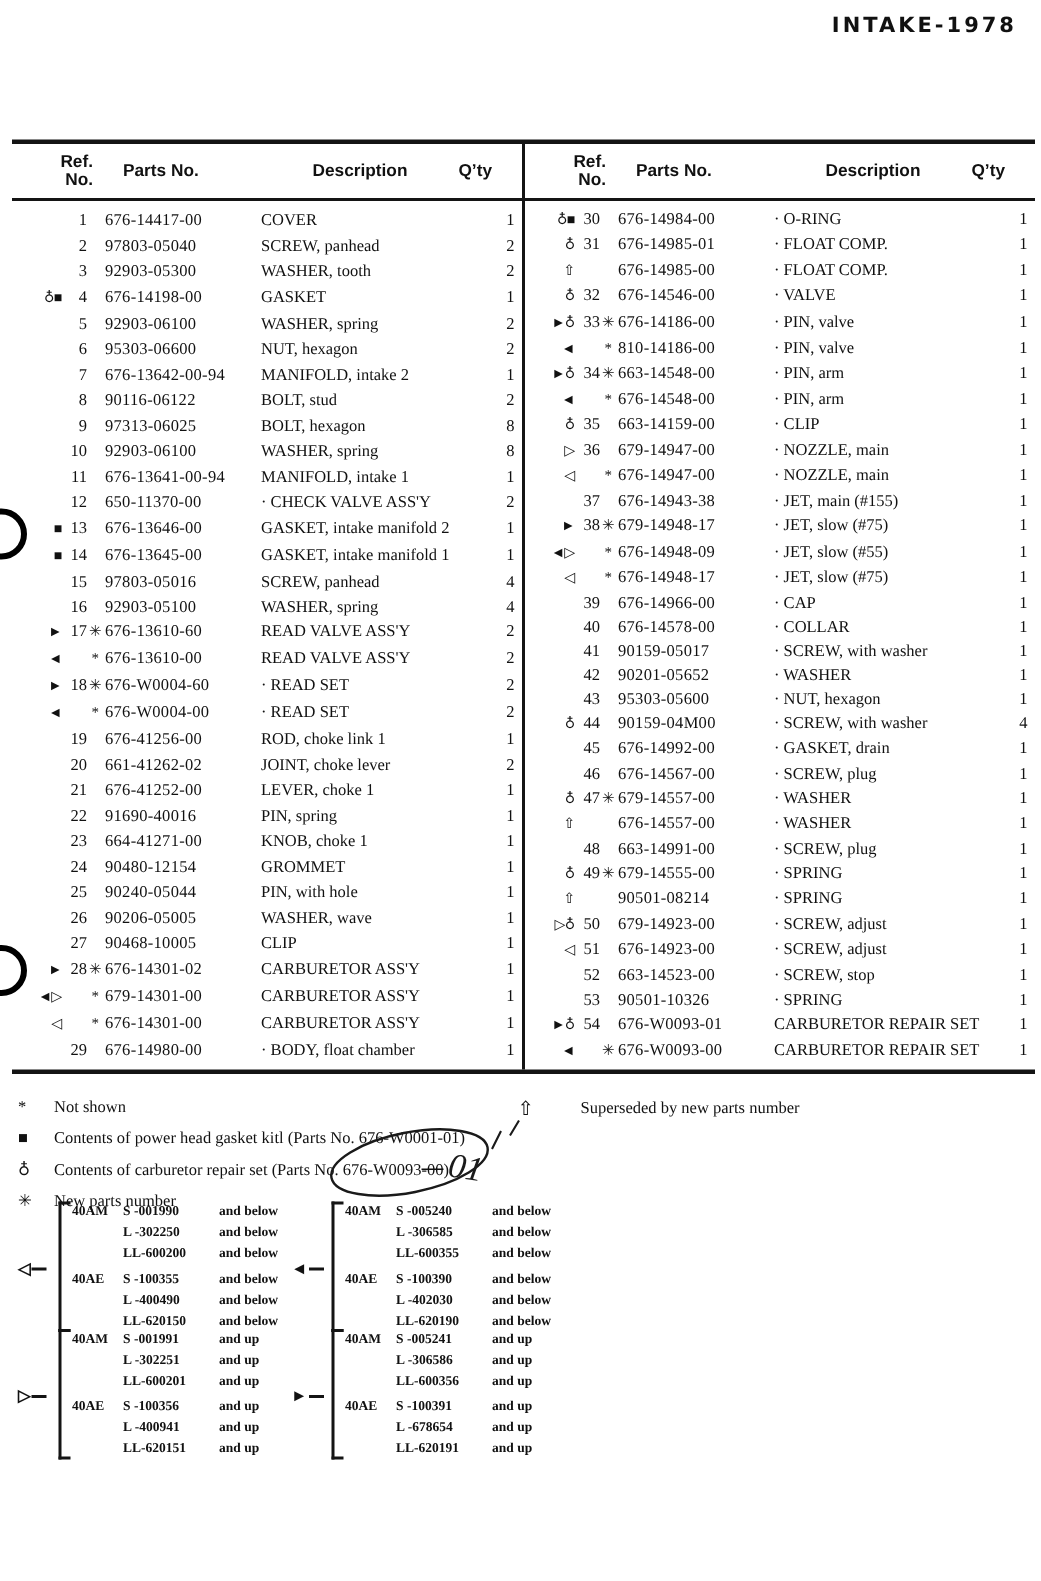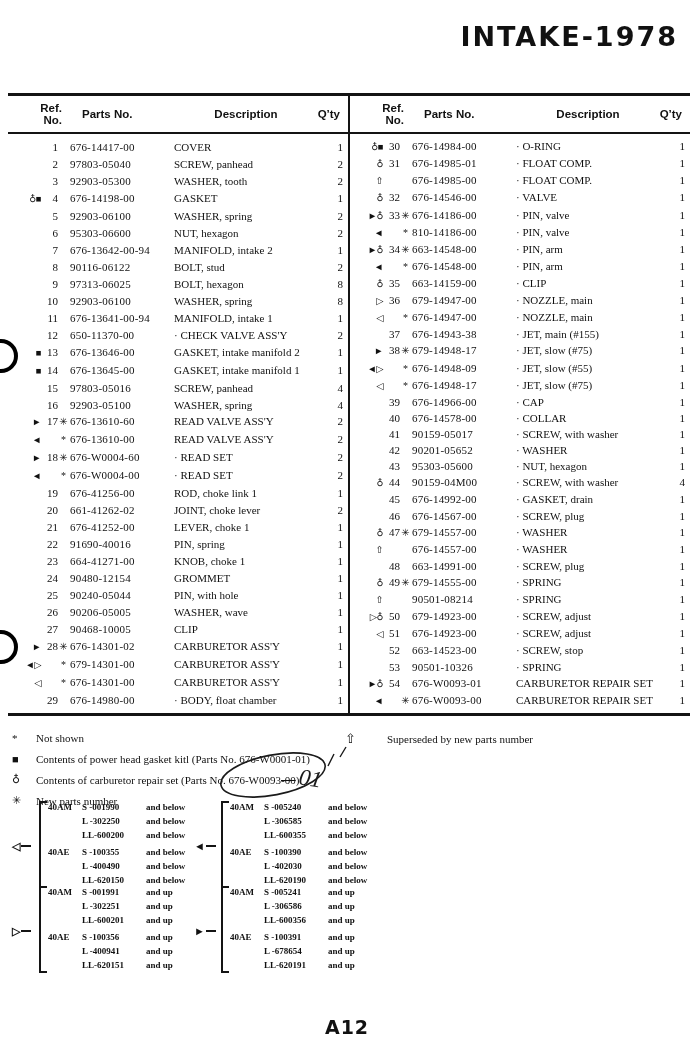--- a/index.html
+++ b/index.html
@@ -6,40 +6,40 @@
   body{
     width:694px;height:1054px;background:#ffffff;position:relative;
     font-family:"Liberation Serif", serif;color:#111;
     -webkit-font-smoothing:antialiased;
   }
   .page{position:absolute;inset:0;overflow:hidden;background:#fff;}
 
   .title{
     position:absolute;top:9px;right:16px;
     font-family:"DejaVu Sans", sans-serif;font-weight:bold;
-    font-size:27px;letter-spacing:2px;margin-top:12px;
+    font-size:14px;letter-spacing:2px;
   }
 
   
   .tbl{
     position:absolute;left:8px;top:93px;width:682px;height:617px;
     border-top:3px solid #141414;border-bottom:3px solid #141414;
     display:flex;
   }
   .half{flex:1;display:flex;flex-direction:column;min-width:0;}
   .half.right{border-left:2px solid #141414;}
   .thead{
     height:36px;border-bottom:2px solid #141414;
     display:flex;align-items:center;
     font-family:"Liberation Sans", sans-serif;font-weight:bold;font-size:11.5px;
   }
   .h-ref{width:46px;text-align:right;line-height:12.5px;padding-left:8px;}
   .h-parts{width:112px;padding-left:20px;}
   .h-desc{flex:1;text-align:center;}
-  .h-qty{width:42px;text-align:right;padding-right:8px;}
+  .h-qty{width:42px;text-align:right;padding-right:20px;}
 
   .rows{flex:1;display:flex;flex-direction:column;justify-content:space-evenly;padding:2px 0;}
   .trow{display:flex;align-items:baseline;font-size:11px;line-height:12px;white-space:nowrap;}
   .c-sym{width:33px;text-align:right;font-size:9.5px;letter-spacing:-0.5px;}
   .c-ref{width:17px;text-align:right;}
   .c-star{width:11px;text-align:center;font-size:10px;}
   .c-part{width:104px;padding-left:1px;letter-spacing:0.2px;}
   .c-desc{flex:1;}
   .c-qty{width:24px;text-align:right;padding-right:5px;}
 
@@ -849,15 +849,14 @@
             <span class="s-code">LL-620191</span>
             <span class="s-suffix">and up</span>
           </div>
         </div>
       </div>
     </div>
 
   <div class="punch" id="punch1"></div>
   <div class="punch" id="punch2"></div>
 
-  <div class="pagenum">A12</div>
 
 </div>
 
 </body></html>

